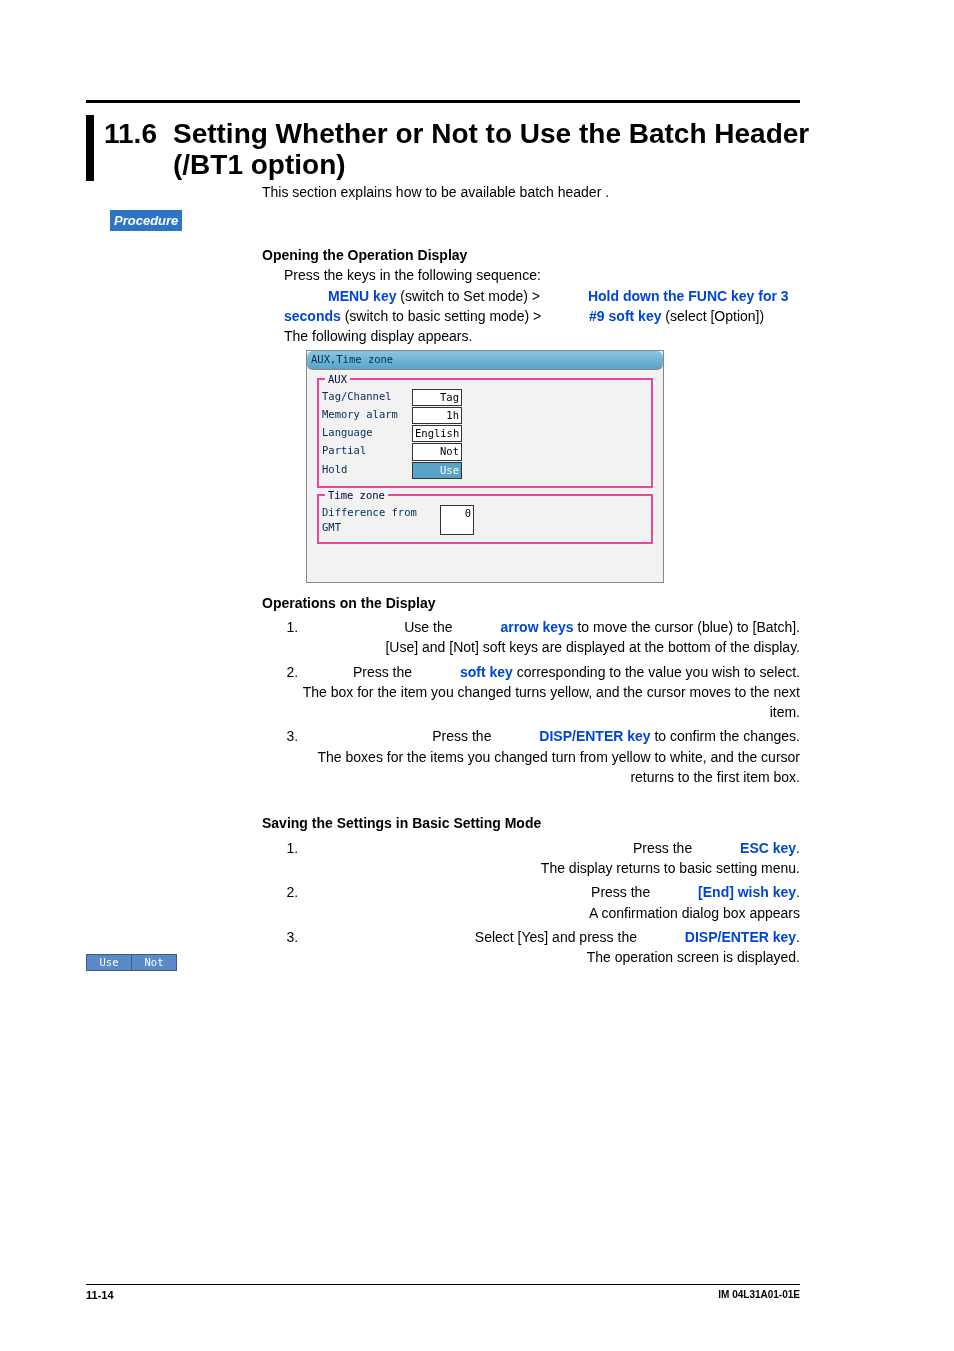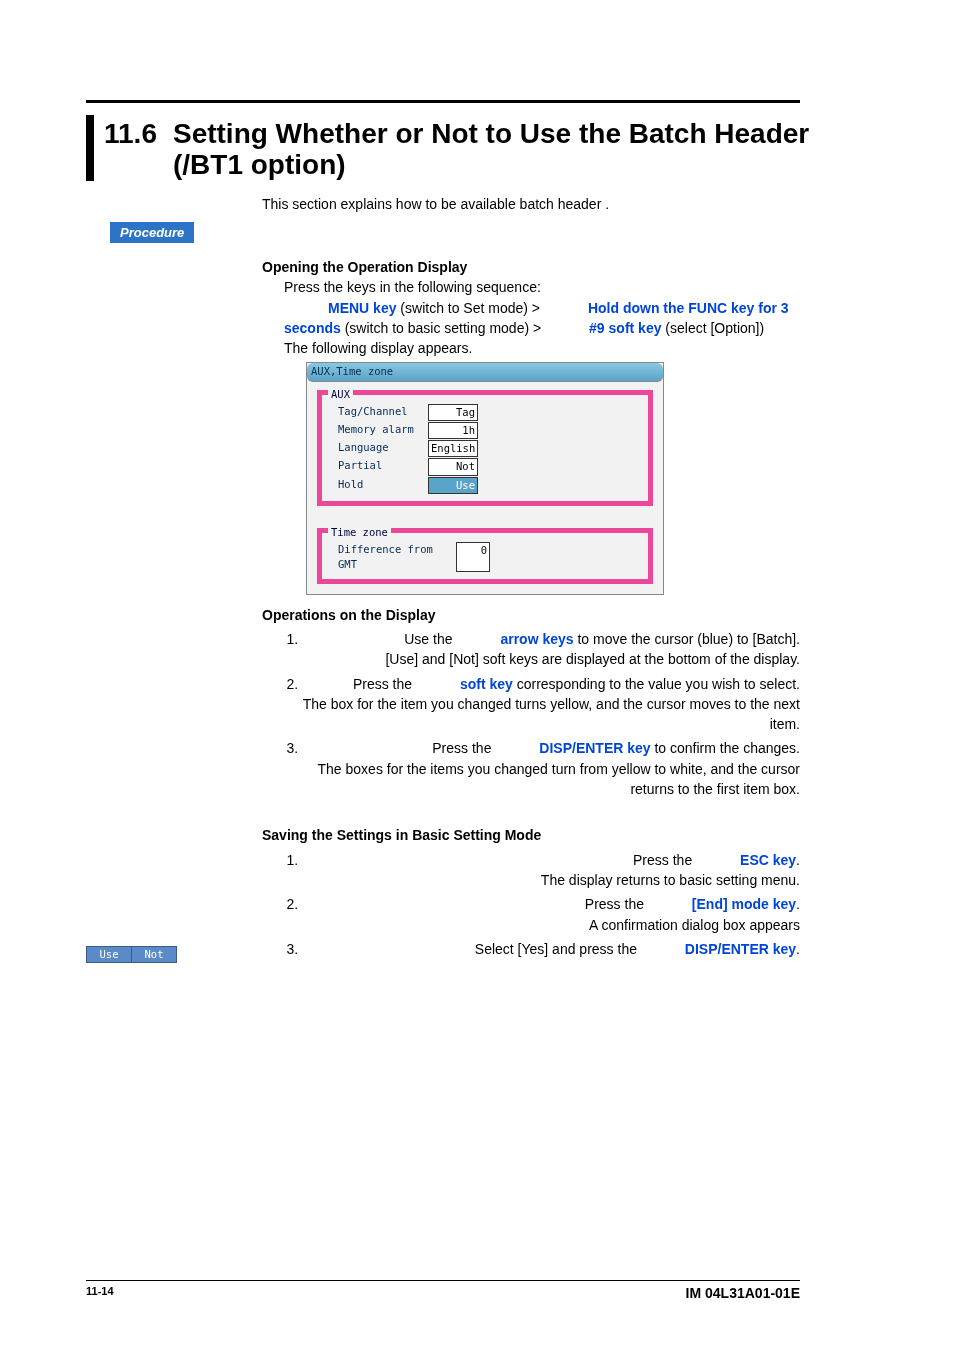--- a/index.html
+++ b/index.html
@@ -49,33 +49,33 @@
     font-size: 28px;
     font-weight: bold;
     line-height: 1.1;
     padding-top: 4px;
     max-width: 660px;
   }
   .content {
     position: absolute;
     left: 86px;
     right: 86px;
-    top: 196px;
+    top: 184px;
   }
   .intro {
     margin-left: 176px;
     margin-bottom: 8px;
   }
   .procedure-label {
     display: inline-block;
     background: #2e74c6;
     color: #fff;
     font-weight: bold;
     font-style: italic;
-    padding: 3px 10px;
+    padding: 3px 4px;
     font-size: 13px;
     margin-left: 24px;
     margin-top: 2px;
     margin-bottom: 10px;
   }
   .main-text {
     margin-left: 176px;
     line-height: 1.45;
   }
   .bold-head {
@@ -115,23 +115,23 @@
     border-bottom: 1px solid #888;
     font-family: monospace;
     border-radius: 6px;
   }
   .dd-body {
     height: 200px;
     padding: 8px 10px 4px 10px;
     position: relative;
   }
   .group {
-    border: 5px solid #ec4899;
-    padding: 8px 8px 6px 16px;
-    margin-bottom: 22px;
+    border: 2px solid #ec4899;
+    padding: 8px 8px 6px 3px;
+    margin-bottom: 6px;
     position: relative;
   }
   .group-label {
     position: absolute;
     top: -8px;
     left: 6px;
     background: #f2f2f2;
     padding: 0 3px;
     color: #004;
   }
@@ -173,21 +173,21 @@
     left: 86px;
     right: 86px;
     bottom: 50px;
     border-top: 1px solid #000;
     display: flex;
     justify-content: space-between;
     font-size: 11px;
     padding-top: 4px;
     font-weight: bold;
   }
-  .footer .right { font-size: 14px; font-weight: bold; padding-left: 48px; }
+  .footer .right { font-size: 10px; font-weight: bold; padding-left: 48px; }
 </style>
 </head>
 <body>
 
 <div class="page">
   <div class="top-rule"></div>
 
   <div class="section-block">
     <div class="section-bar"></div>
     <div class="section-number">11.6</div>
@@ -265,25 +265,26 @@
         </li>
       </ol>
 
       <div class="bold-head" style="margin-top:26px">Saving the Settings in Basic Setting Mode</div>
       <ol class="num-list">
         <li>
           <span>Press the </span><span class="blue-text">ESC key</span><span>.</span>
           <div>The display returns to basic setting menu.</div>
         </li>
         <li>
-          <span>Press the </span><span class="blue-text">[End] mode key</span><span>.</span>
+          <span>Press the </span><span class="blue-text">[End] wish key</span><span>.</span>
           <div>A confirmation dialog box appears</div>
         </li>
         <li>
           <span>Select [Yes] and press the </span><span class="blue-text">DISP/ENTER key</span><span>.</span>
+          <div>The operation screen is displayed.</div>
         </li>
       </ol>
     </div>
   </div>
 
   <div class="footer">
     <span>11-14</span>
     <span class="right">IM 04L31A01-01E</span>
   </div>
 </div>

